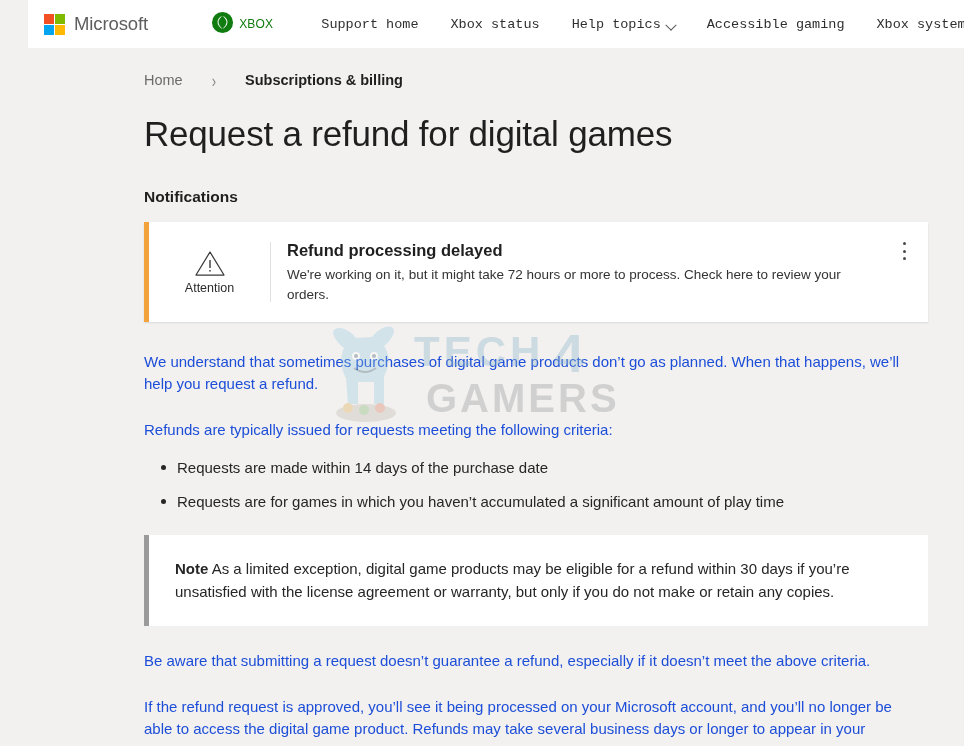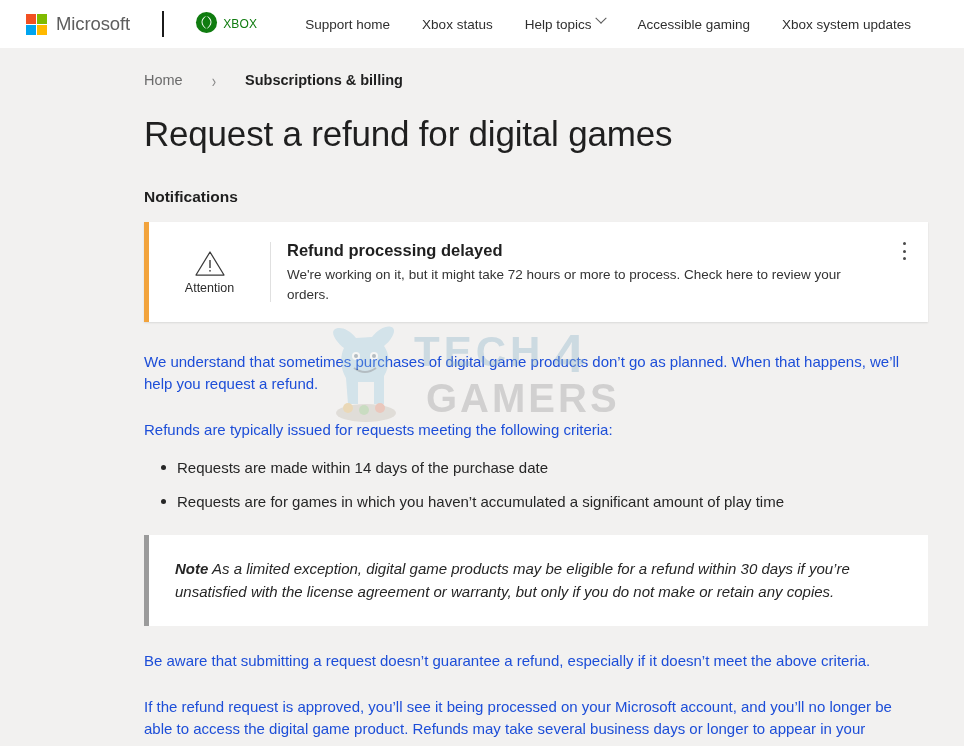--- a/index.html
+++ b/index.html
@@ -15,22 +15,23 @@
     overflow: hidden;
     position: relative;
   }
 
   
   .header {
     height: 48px;
     background: #ffffff;
     display: flex;
     align-items: center;
-    padding-left: 26px;
+    padding-left: 16px;
     box-sizing: border-box;
+    margin-left: 28px;
   }
   .ms-logo-group {
     display: flex;
     align-items: center;
     gap: 9px;
   }
   .ms-squares {
     width: 21px;
     height: 21px;
     display: grid;
@@ -67,23 +68,24 @@
     align-items: center;
     margin-left: 32px;
     gap: 0px;
   }
   .nav-item {
     font-size: 13.5px;
     color: #2f2f2f;
     padding: 0 16px;
     white-space: nowrap;
     display: flex;
-    align-items: flex-start;
+    align-items: flex-end;
     gap: 6px;
     cursor: pointer;
+    font-family: Liberation Mono, monospace;
   }
   .chev {
     display: inline-block;
     width: 7px;
     height: 7px;
     border-right: 1.3px solid #5b5b5b;
     border-bottom: 1.3px solid #5b5b5b;
     transform: rotate(45deg) translate(-2px, -2px);
   }
 
@@ -226,21 +228,20 @@
     background: #262626;
   }
 
   .note-box {
     margin-top: 22px;
     width: 784px;
     background: #ffffff;
     border-left: 5px solid #9b9b9b;
     box-sizing: border-box;
     padding: 23px 24px 23px 26px;
-    font-style: italic;
   }
   .note-text {
     font-size: 15px;
     line-height: 1.5;
     color: #262626;
     margin: 0;
   }
   .note-text b { font-weight: 700; }
 
   

